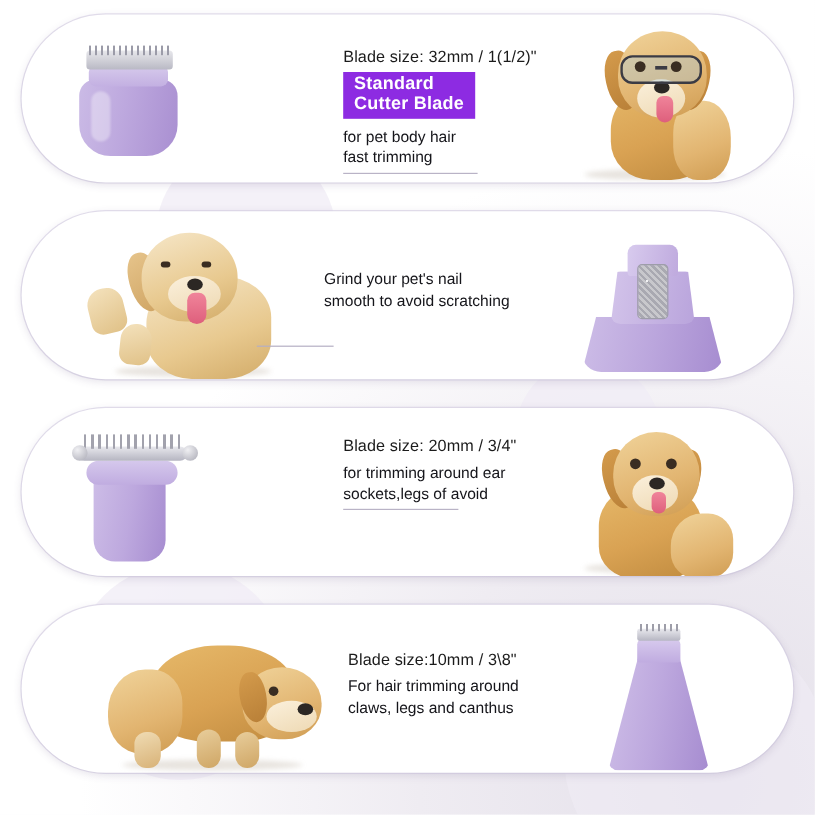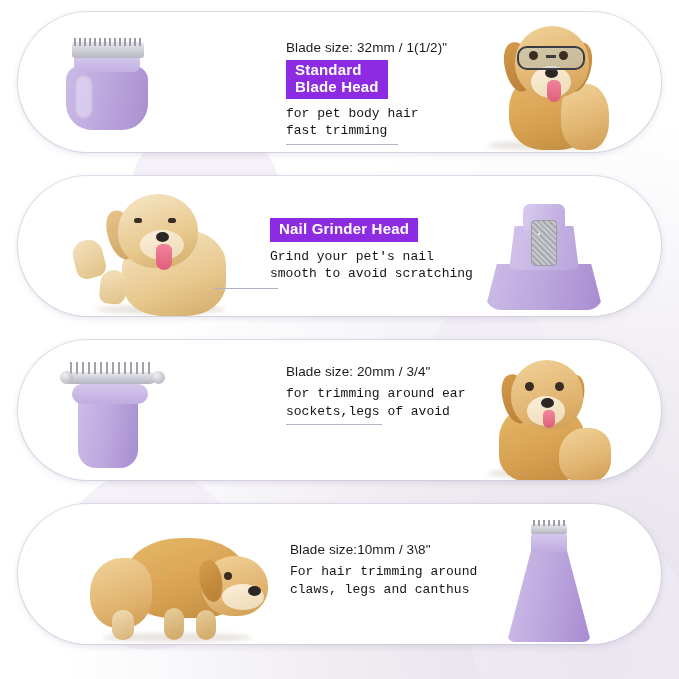--- a/index.html
+++ b/index.html
@@ -85,21 +85,20 @@
   }
   .chip-two-line {
     padding: 2px 9px 3px 9px;
   }
   .desc {
     margin-top: 6px;
     font-size: 13px;
     color: #15151a;
     line-height: 1.35;
     white-space: pre-line;
-    font-family: Liberation Mono, monospace;
   }
   .underline {
     margin-top: 4px;
     width: 112px;
     height: 1px;
     background: #b9b3c6;
   }
   .underline-left {
     margin-top: 4px;
     width: 96px;
@@ -347,21 +346,21 @@
       <div class="art art-clipper">
         <div class="clip-body"></div>
         <div class="clip-neck"></div>
         <div class="clip-blade"></div>
         <div class="clip-teeth"></div>
       </div>
 
       <div class="text-block text-left">
         <div class="blade-size">Blade size: 32mm / 1(1/2)"</div>
         <div class="title-chip chip-two-line">Standard
-Blade Head</div>
+Cutter Blade</div>
         <div class="desc">for pet body hair
 fast trimming</div>
         <div class="underline"></div>
       </div>
 
       <div class="dog dog-1">
         <div class="floor-shadow" style="left:26px; width:118px;"></div>
         <div class="d-part g-body fur-a" style="left:48px; top:52px; width:84px; height:80px;"></div>
         <div class="d-part fur-b" style="left:100px; top:66px; width:48px; height:66px; border-radius:40% 46% 42% 42%;"></div>
         <div class="d-part g-ear" style="left:44px; top:24px; transform: rotate(-12deg);"></div>
@@ -391,21 +390,20 @@
         <div class="d-part g-muzzle" style="left:84px; top:46px; width:44px; height:30px;"></div>
         <div class="d-part g-nose" style="left:100px; top:48px;"></div>
         <div class="d-part g-tongue" style="left:100px; top:60px; width:16px; height:26px;"></div>
         <div class="d-part g-eye" style="left:78px; top:34px; width:8px; height:5px; border-radius:6px;"></div>
         <div class="d-part g-eye" style="left:112px; top:34px; width:8px; height:5px; border-radius:6px;"></div>
         <div class="paw" style="left:18px; top:56px; transform: rotate(-14deg);"></div>
         <div class="paw" style="left:44px; top:86px; width:26px; height:34px; transform: rotate(6deg);"></div>
       </div>
 
       <div class="text-block text-center-2">
-        <div class="title-chip">Nail Grinder Head</div>
         <div class="desc">Grind your pet's nail
 smooth to avoid scratching</div>
       </div>
       <div class="leader-line" style="left:196px; top:112px; width:64px;"></div>
 
       <div class="art art-grinder">
         <div class="gr-base"></div>
         <div class="gr-mid"></div>
         <div class="gr-top"></div>
         <div class="gr-stone"></div>

